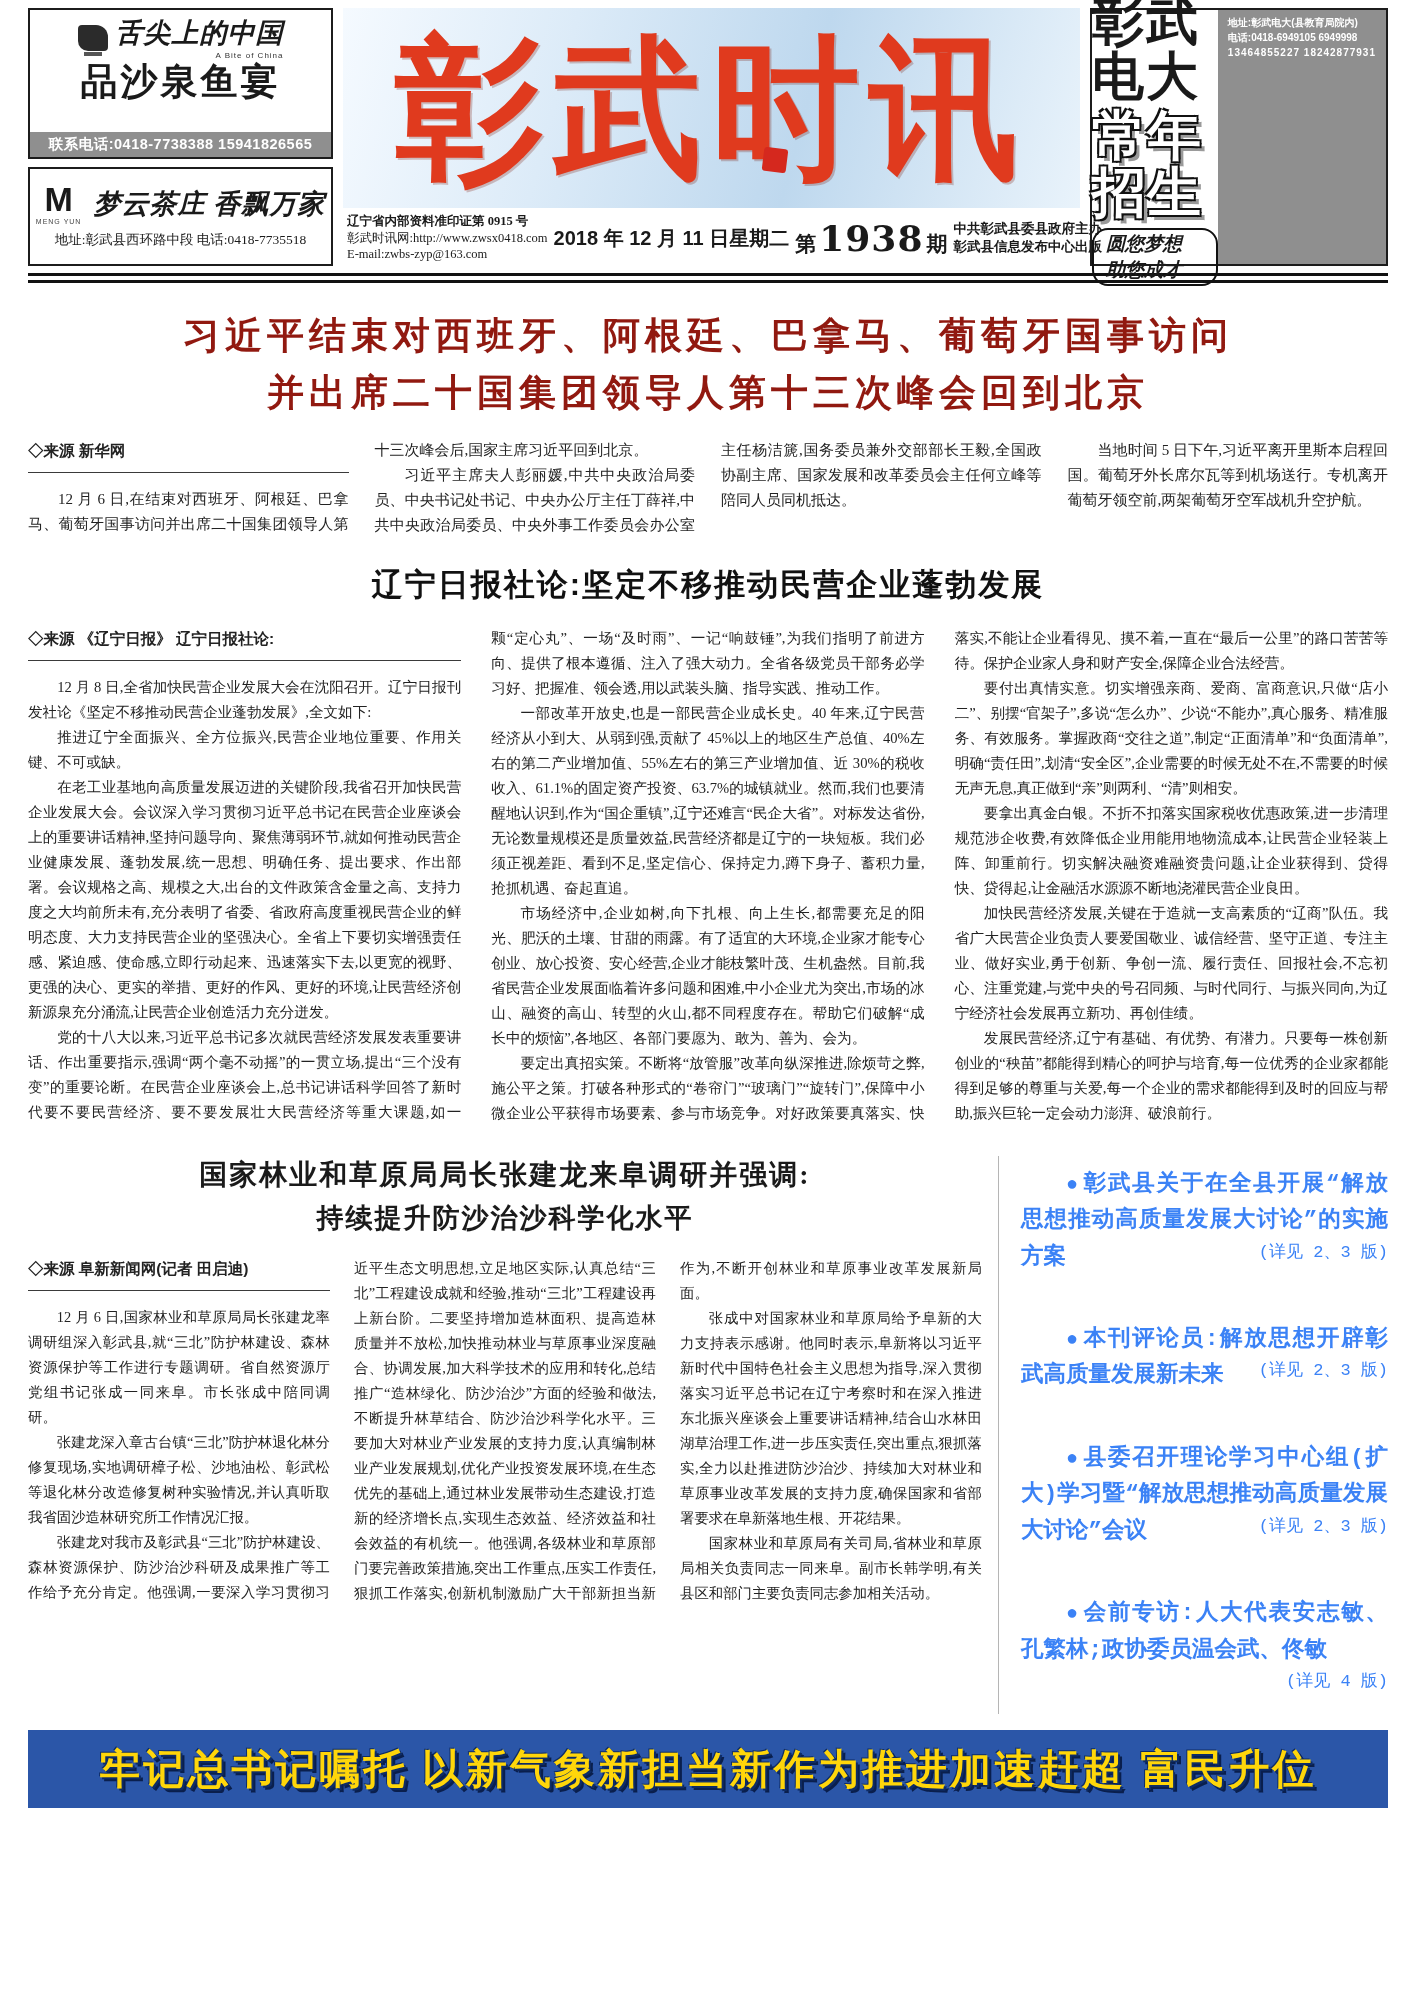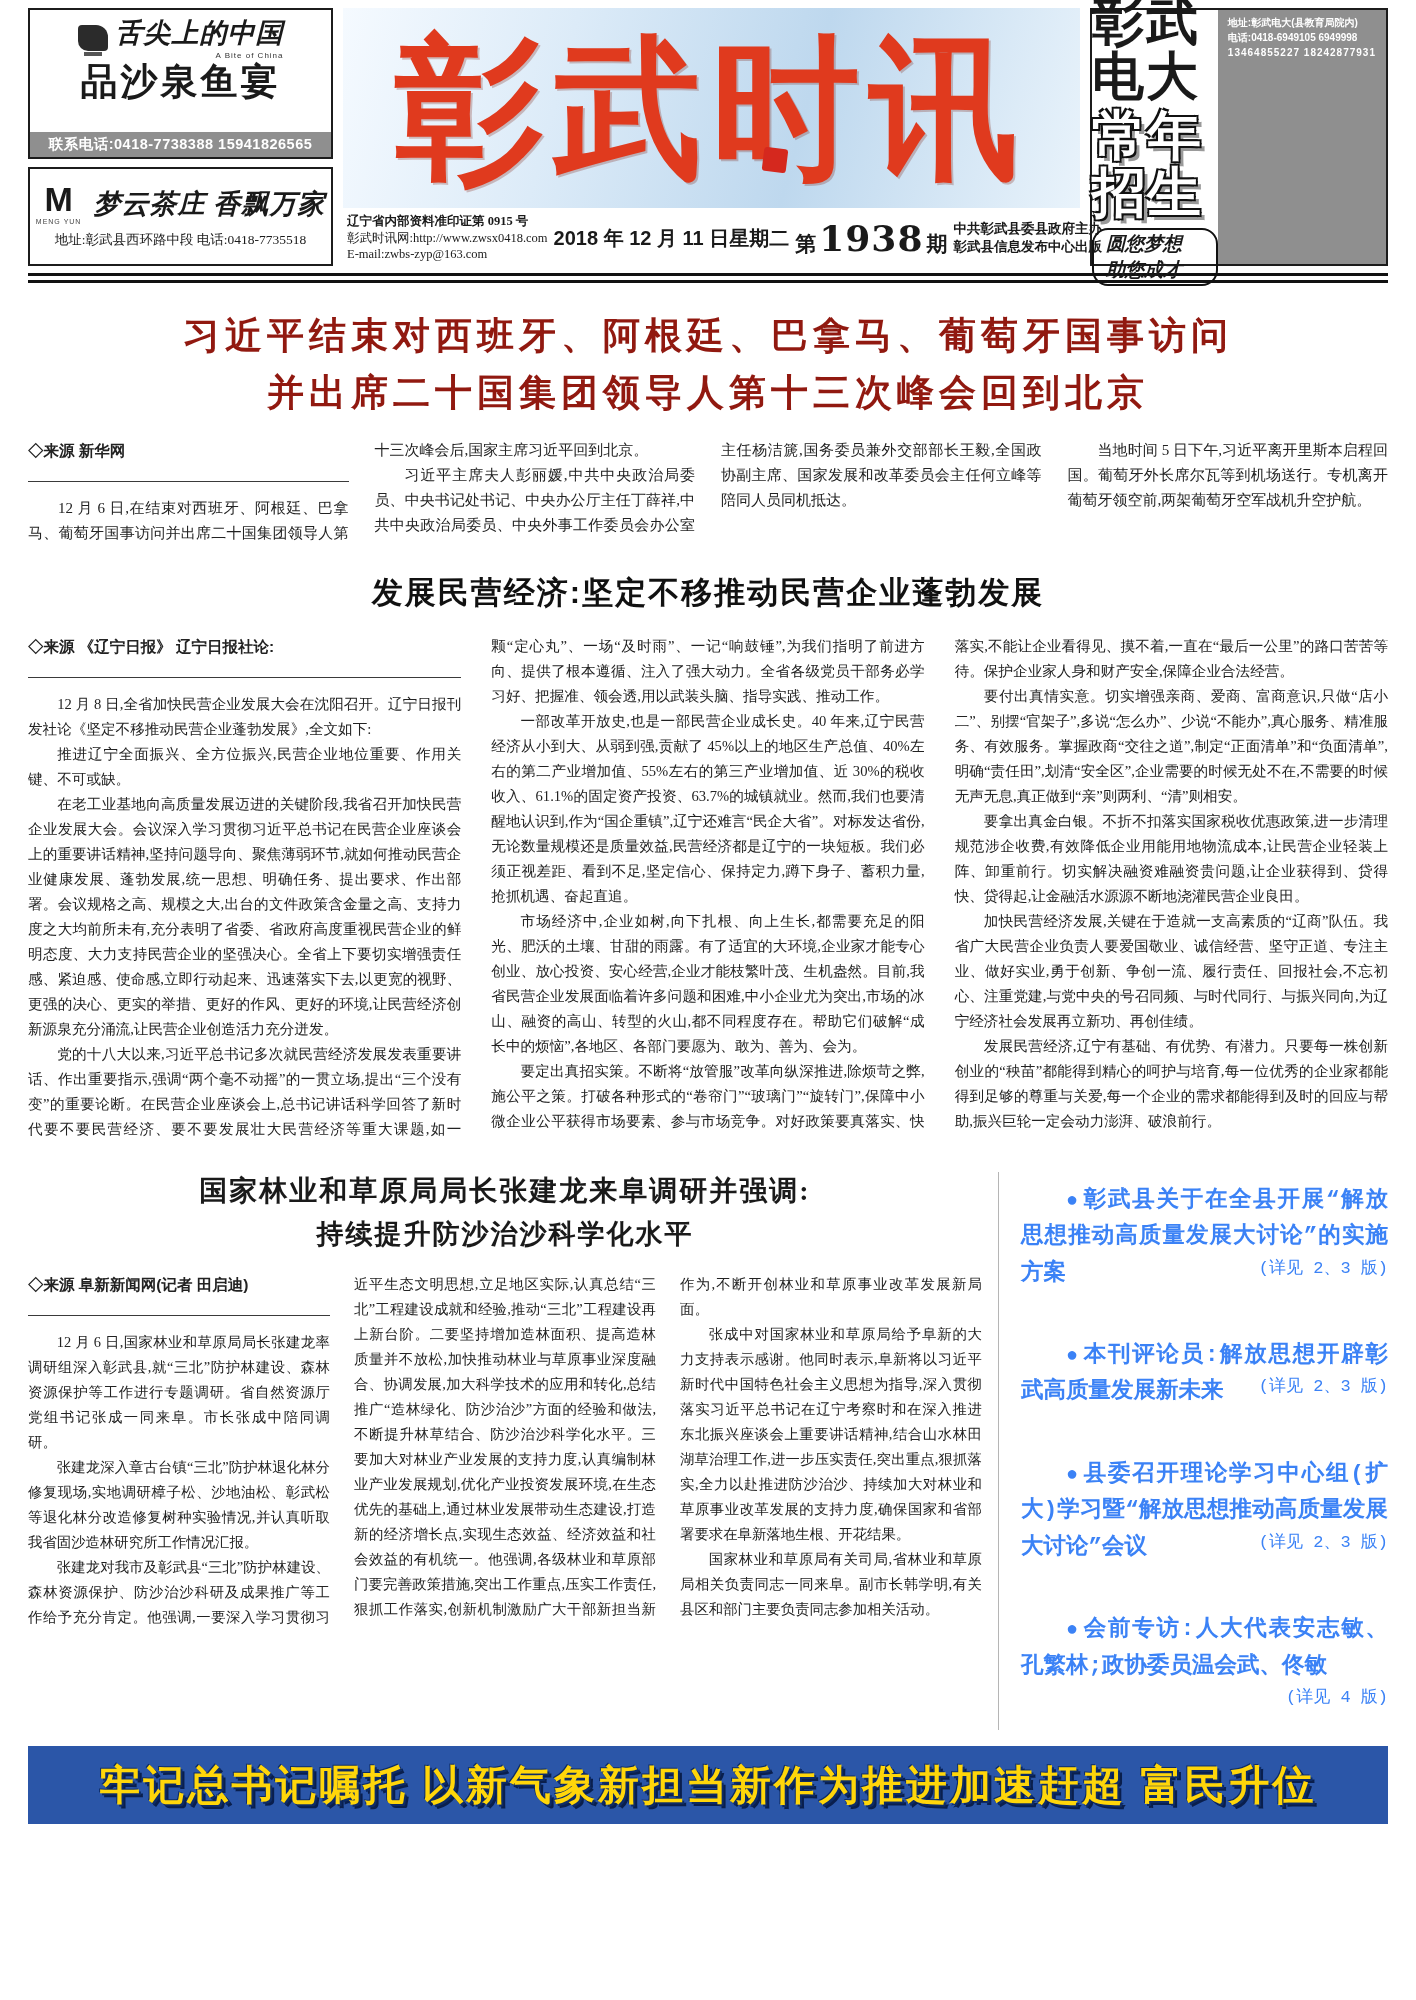--- a/index.html
+++ b/index.html
@@ -53,21 +53,21 @@
   .edu-slogan { border:2px solid #111; border-radius:16px; padding:1px 12px; font-size:19px; font-weight:900; font-style:italic; margin-top:3px; }
   .edu-contact { background:#8f8f8f; color:#fff; font-family:"Liberation Sans",sans-serif; font-weight:700; font-size:10px; line-height:1.5; padding:5px 10px 6px; }
   .edu-contact .r3 { text-align:center; letter-spacing:1px; }
 
   .double-rule { margin:7px 0 0; height:10px; border-top:3px solid #111; border-bottom:3px solid #111; }
 
   
   .hl-red { text-align:center; color:#911910; font-family:"Liberation Sans",sans-serif; font-weight:900;
     font-size:37px; line-height:1.55; letter-spacing:5px; margin:24px 0 16px; }
   .src { display:block; font-family:"Liberation Sans",sans-serif; font-weight:700; font-size:15.5px;
-    padding-bottom:18px; border-bottom:1.5px solid #3a3a3a; margin-bottom:14px; }
+    padding-bottom:9px; border-bottom:1.5px solid #3a3a3a; margin-bottom:14px; }
   .body-cols { text-align:justify; color:#222; }
   .body-cols p { text-indent:2em; }
   .a1-body { column-count:4; column-gap:26px; font-size:15px; line-height:25px; margin-bottom:10px; }
 
   .hl-black { text-align:center; color:#111; font-family:"Liberation Sans",sans-serif; font-weight:900;
     font-size:31px; letter-spacing:2px; margin:26px 0 20px; }
   .a2-body { column-count:3; column-gap:30px; font-size:14.6px; line-height:25px; }
 
   .bottom-sec { display:flex; gap:16px; margin-top:30px; }
   .a3 { flex:1; min-width:0; }
@@ -163,21 +163,21 @@
     </h1>
     <div class="body-cols a1-body">
       <span class="src">◇来源 新华网</span>
       <p>12 月 6 日,在结束对西班牙、阿根廷、巴拿马、葡萄牙国事访问并出席二十国集团领导人第十三次峰会后,国家主席习近平回到北京。</p>
       <p>习近平主席夫人彭丽媛,中共中央政治局委员、中央书记处书记、中央办公厅主任丁薛祥,中共中央政治局委员、中央外事工作委员会办公室主任杨洁篪,国务委员兼外交部部长王毅,全国政协副主席、国家发展和改革委员会主任何立峰等陪同人员同机抵达。</p>
       <p>当地时间 5 日下午,习近平离开里斯本启程回国。葡萄牙外长席尔瓦等到机场送行。专机离开葡萄牙领空前,两架葡萄牙空军战机升空护航。</p>
     </div>
   </article>
 
   <article>
-    <h2 class="hl-black">发展民营经济:坚定不移推动民营企业蓬勃发展</h2>
+    <h2 class="hl-black">辽宁日报社论:坚定不移推动民营企业蓬勃发展</h2>
     <div class="body-cols a2-body">
       <span class="src">◇来源 《辽宁日报》 辽宁日报社论:</span>
       <p>12 月 8 日,全省加快民营企业发展大会在沈阳召开。辽宁日报刊发社论《坚定不移推动民营企业蓬勃发展》,全文如下:</p>
       <p>推进辽宁全面振兴、全方位振兴,民营企业地位重要、作用关键、不可或缺。</p>
       <p>在老工业基地向高质量发展迈进的关键阶段,我省召开加快民营企业发展大会。会议深入学习贯彻习近平总书记在民营企业座谈会上的重要讲话精神,坚持问题导向、聚焦薄弱环节,就如何推动民营企业健康发展、蓬勃发展,统一思想、明确任务、提出要求、作出部署。会议规格之高、规模之大,出台的文件政策含金量之高、支持力度之大均前所未有,充分表明了省委、省政府高度重视民营企业的鲜明态度、大力支持民营企业的坚强决心。全省上下要切实增强责任感、紧迫感、使命感,立即行动起来、迅速落实下去,以更宽的视野、更强的决心、更实的举措、更好的作风、更好的环境,让民营经济创新源泉充分涌流,让民营企业创造活力充分迸发。</p>
       <p>党的十八大以来,习近平总书记多次就民营经济发展发表重要讲话、作出重要指示,强调“两个毫不动摇”的一贯立场,提出“三个没有变”的重要论断。在民营企业座谈会上,总书记讲话科学回答了新时代要不要民营经济、要不要发展壮大民营经济等重大课题,如一颗“定心丸”、一场“及时雨”、一记“响鼓锤”,为我们指明了前进方向、提供了根本遵循、注入了强大动力。全省各级党员干部务必学习好、把握准、领会透,用以武装头脑、指导实践、推动工作。</p>
       <p>一部改革开放史,也是一部民营企业成长史。40 年来,辽宁民营经济从小到大、从弱到强,贡献了 45%以上的地区生产总值、40%左右的第二产业增加值、55%左右的第三产业增加值、近 30%的税收收入、61.1%的固定资产投资、63.7%的城镇就业。然而,我们也要清醒地认识到,作为“国企重镇”,辽宁还难言“民企大省”。对标发达省份,无论数量规模还是质量效益,民营经济都是辽宁的一块短板。我们必须正视差距、看到不足,坚定信心、保持定力,蹲下身子、蓄积力量,抢抓机遇、奋起直追。</p>
       <p>市场经济中,企业如树,向下扎根、向上生长,都需要充足的阳光、肥沃的土壤、甘甜的雨露。有了适宜的大环境,企业家才能专心创业、放心投资、安心经营,企业才能枝繁叶茂、生机盎然。目前,我省民营企业发展面临着许多问题和困难,中小企业尤为突出,市场的冰山、融资的高山、转型的火山,都不同程度存在。帮助它们破解“成长中的烦恼”,各地区、各部门要愿为、敢为、善为、会为。</p>
       <p>要定出真招实策。不断将“放管服”改革向纵深推进,除烦苛之弊,施公平之策。打破各种形式的“卷帘门”“玻璃门”“旋转门”,保障中小微企业公平获得市场要素、参与市场竞争。对好政策要真落实、快落实,不能让企业看得见、摸不着,一直在“最后一公里”的路口苦苦等待。保护企业家人身和财产安全,保障企业合法经营。</p>
       <p>要付出真情实意。切实增强亲商、爱商、富商意识,只做“店小二”、别摆“官架子”,多说“怎么办”、少说“不能办”,真心服务、精准服务、有效服务。掌握政商“交往之道”,制定“正面清单”和“负面清单”,明确“责任田”,划清“安全区”,企业需要的时候无处不在,不需要的时候无声无息,真正做到“亲”则两利、“清”则相安。</p>

